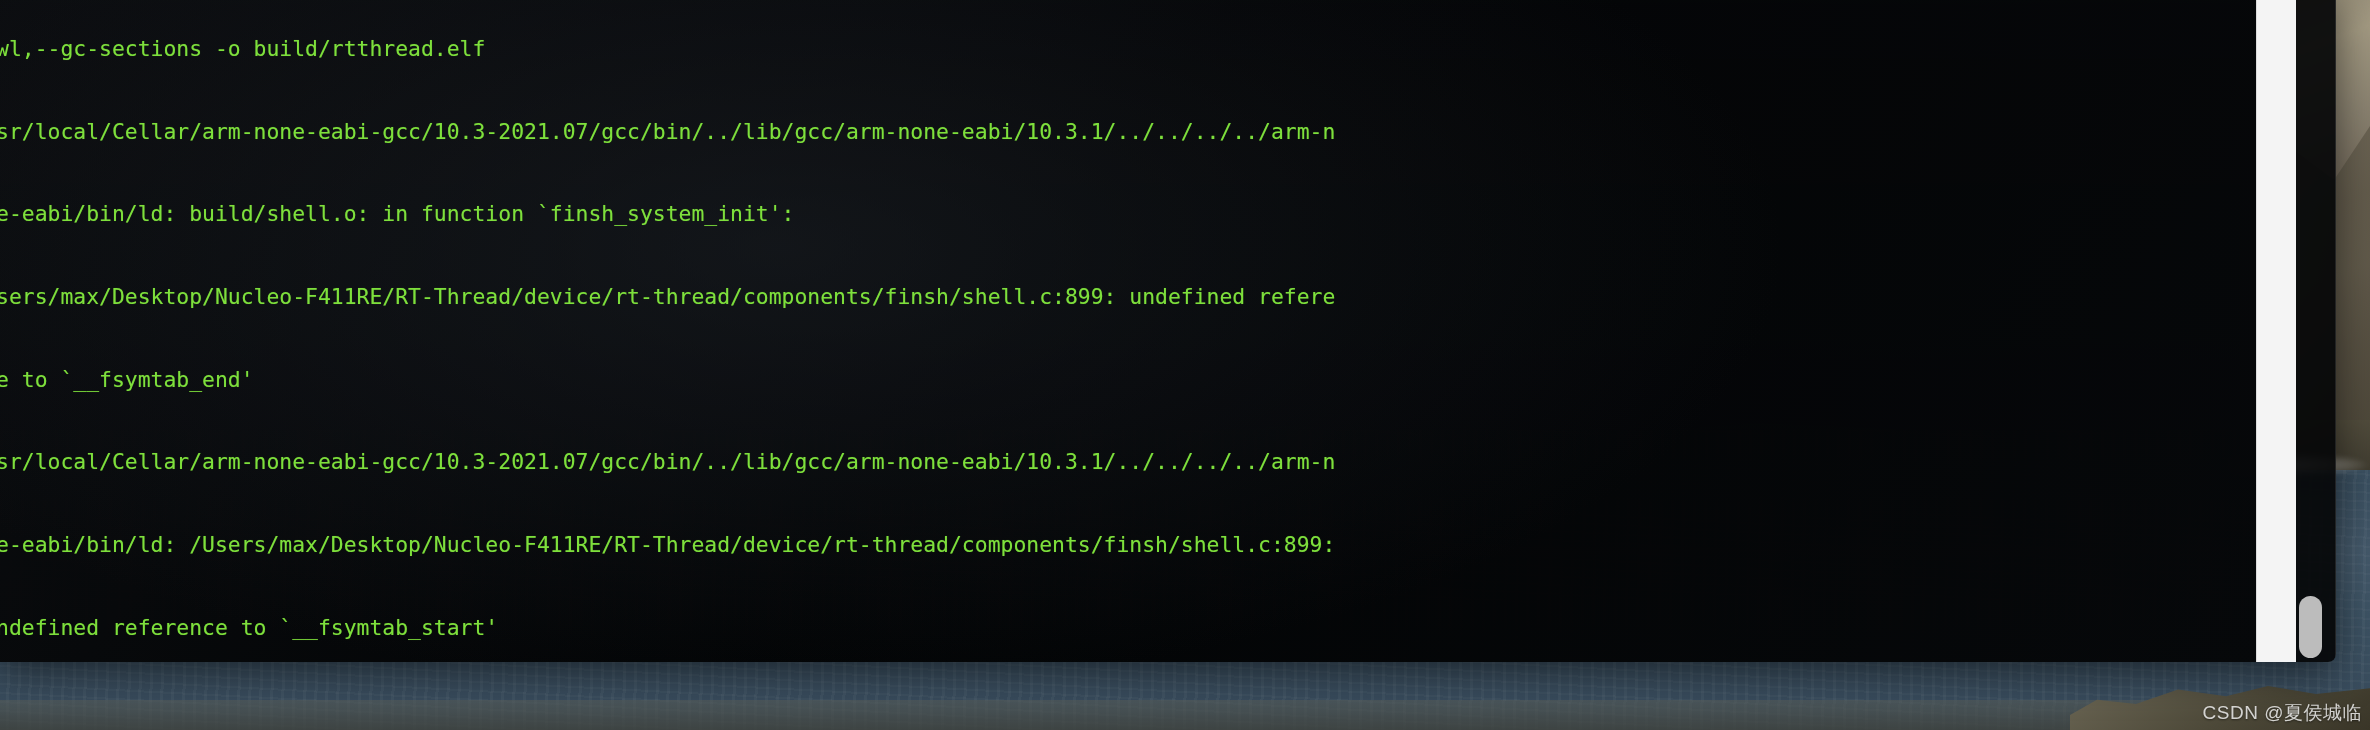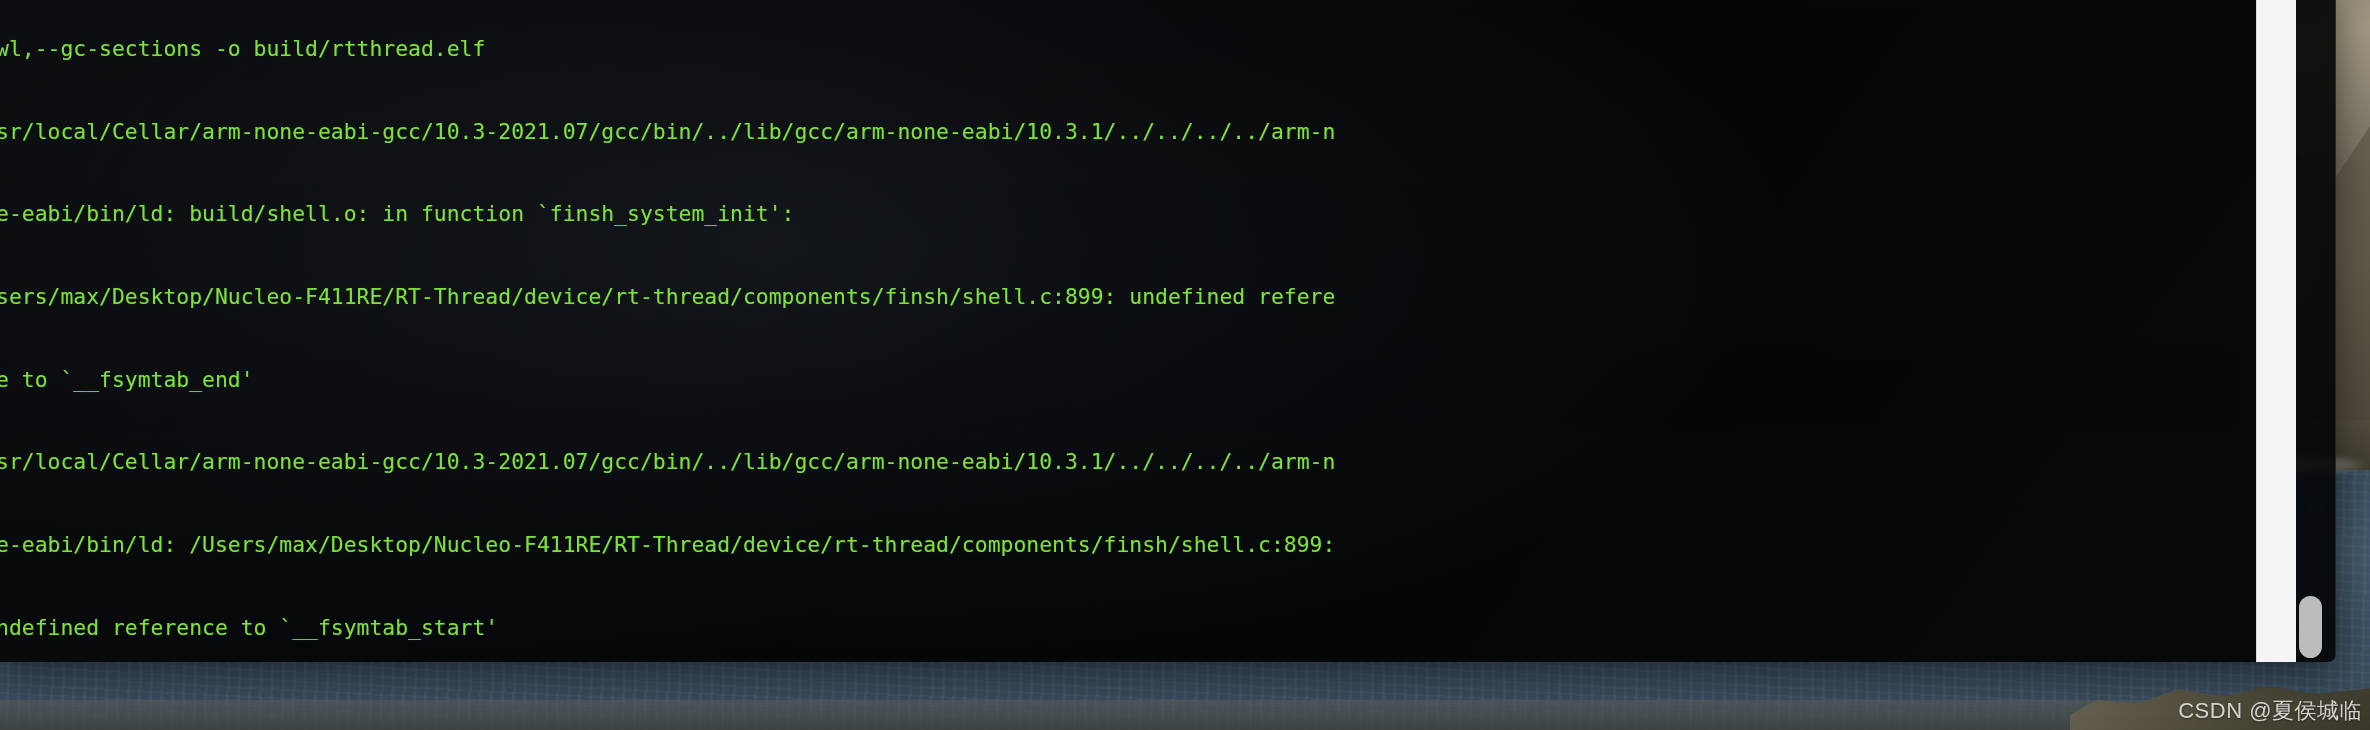--- a/index.html
+++ b/index.html
@@ -140,21 +140,21 @@
     width: 23px; height: 62px;
     background: #bcbcbc;
     border-radius: 12px;
   }
 
   
   #watermark {
     position: absolute;
     right: 8px; bottom: 4px;
     font-family: "Liberation Sans", sans-serif;
-    font-size: 22px;
+    font-size: 19px;
     color: rgba(255,255,255,.78);
     text-shadow: 0 1px 2px rgba(0,0,0,.45);
     letter-spacing: .5px;
     white-space: nowrap;
   }
 </style>
 </head>
 <body>
 
 <div id="screen">

